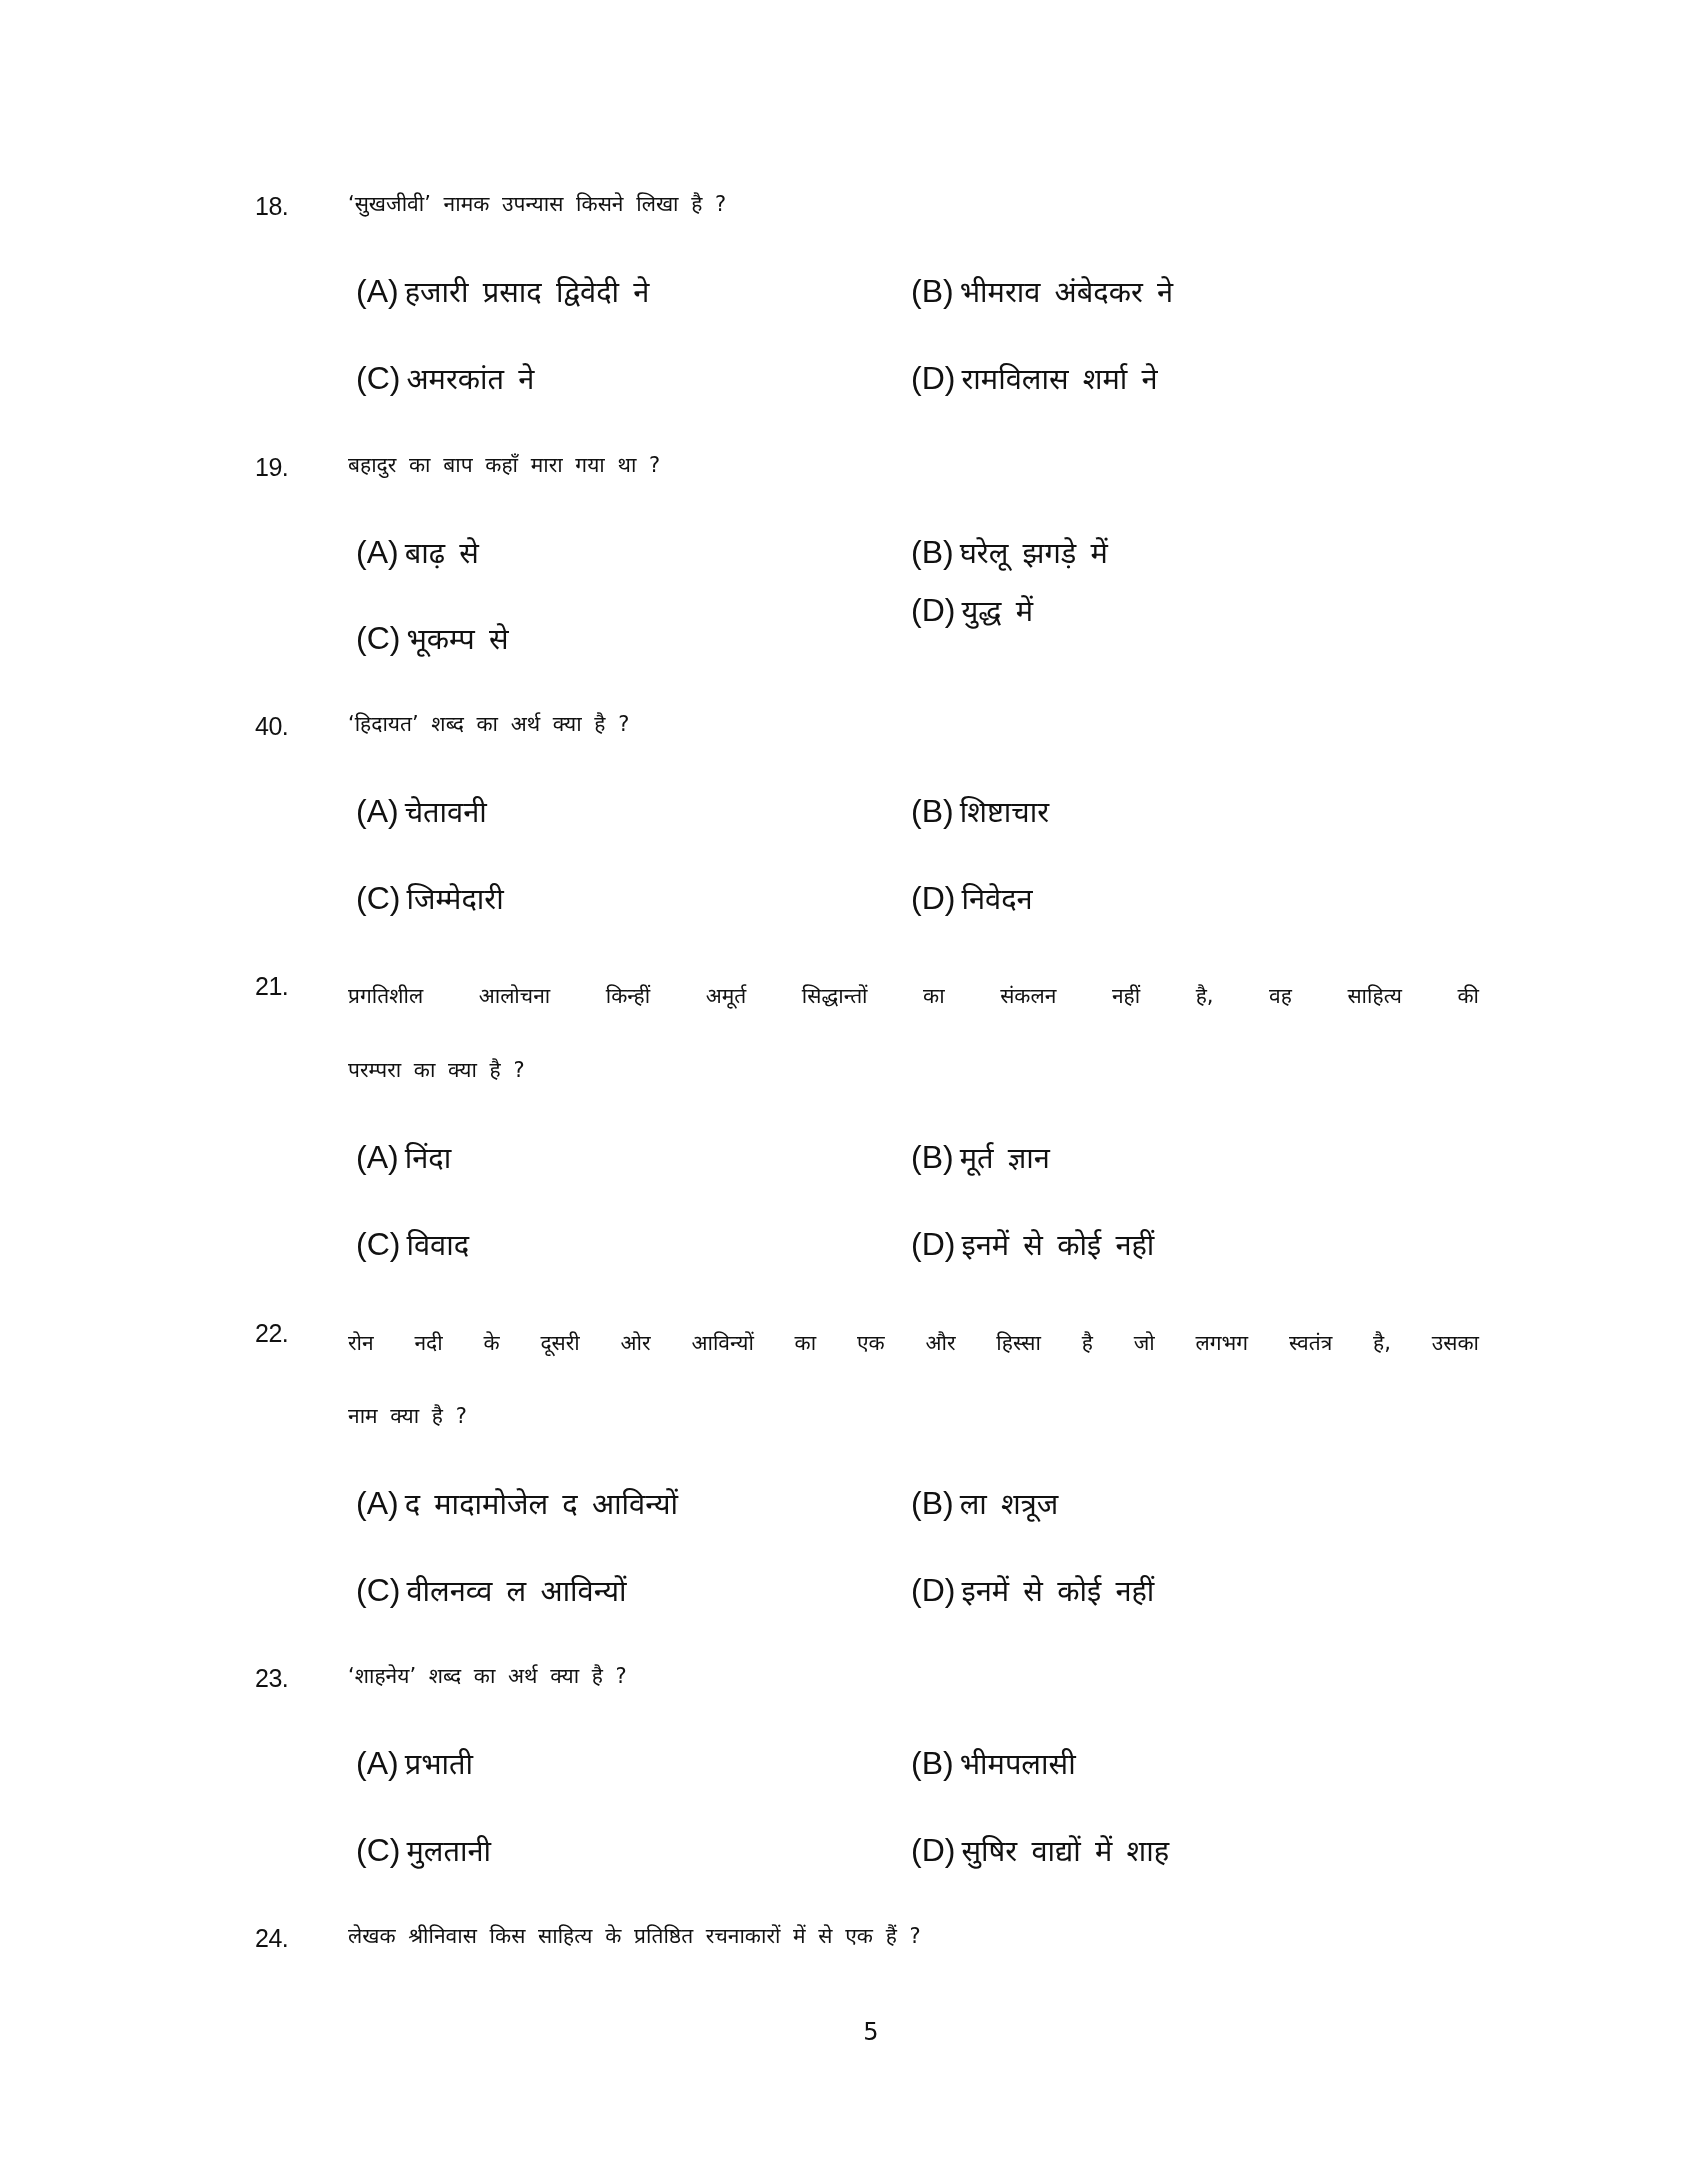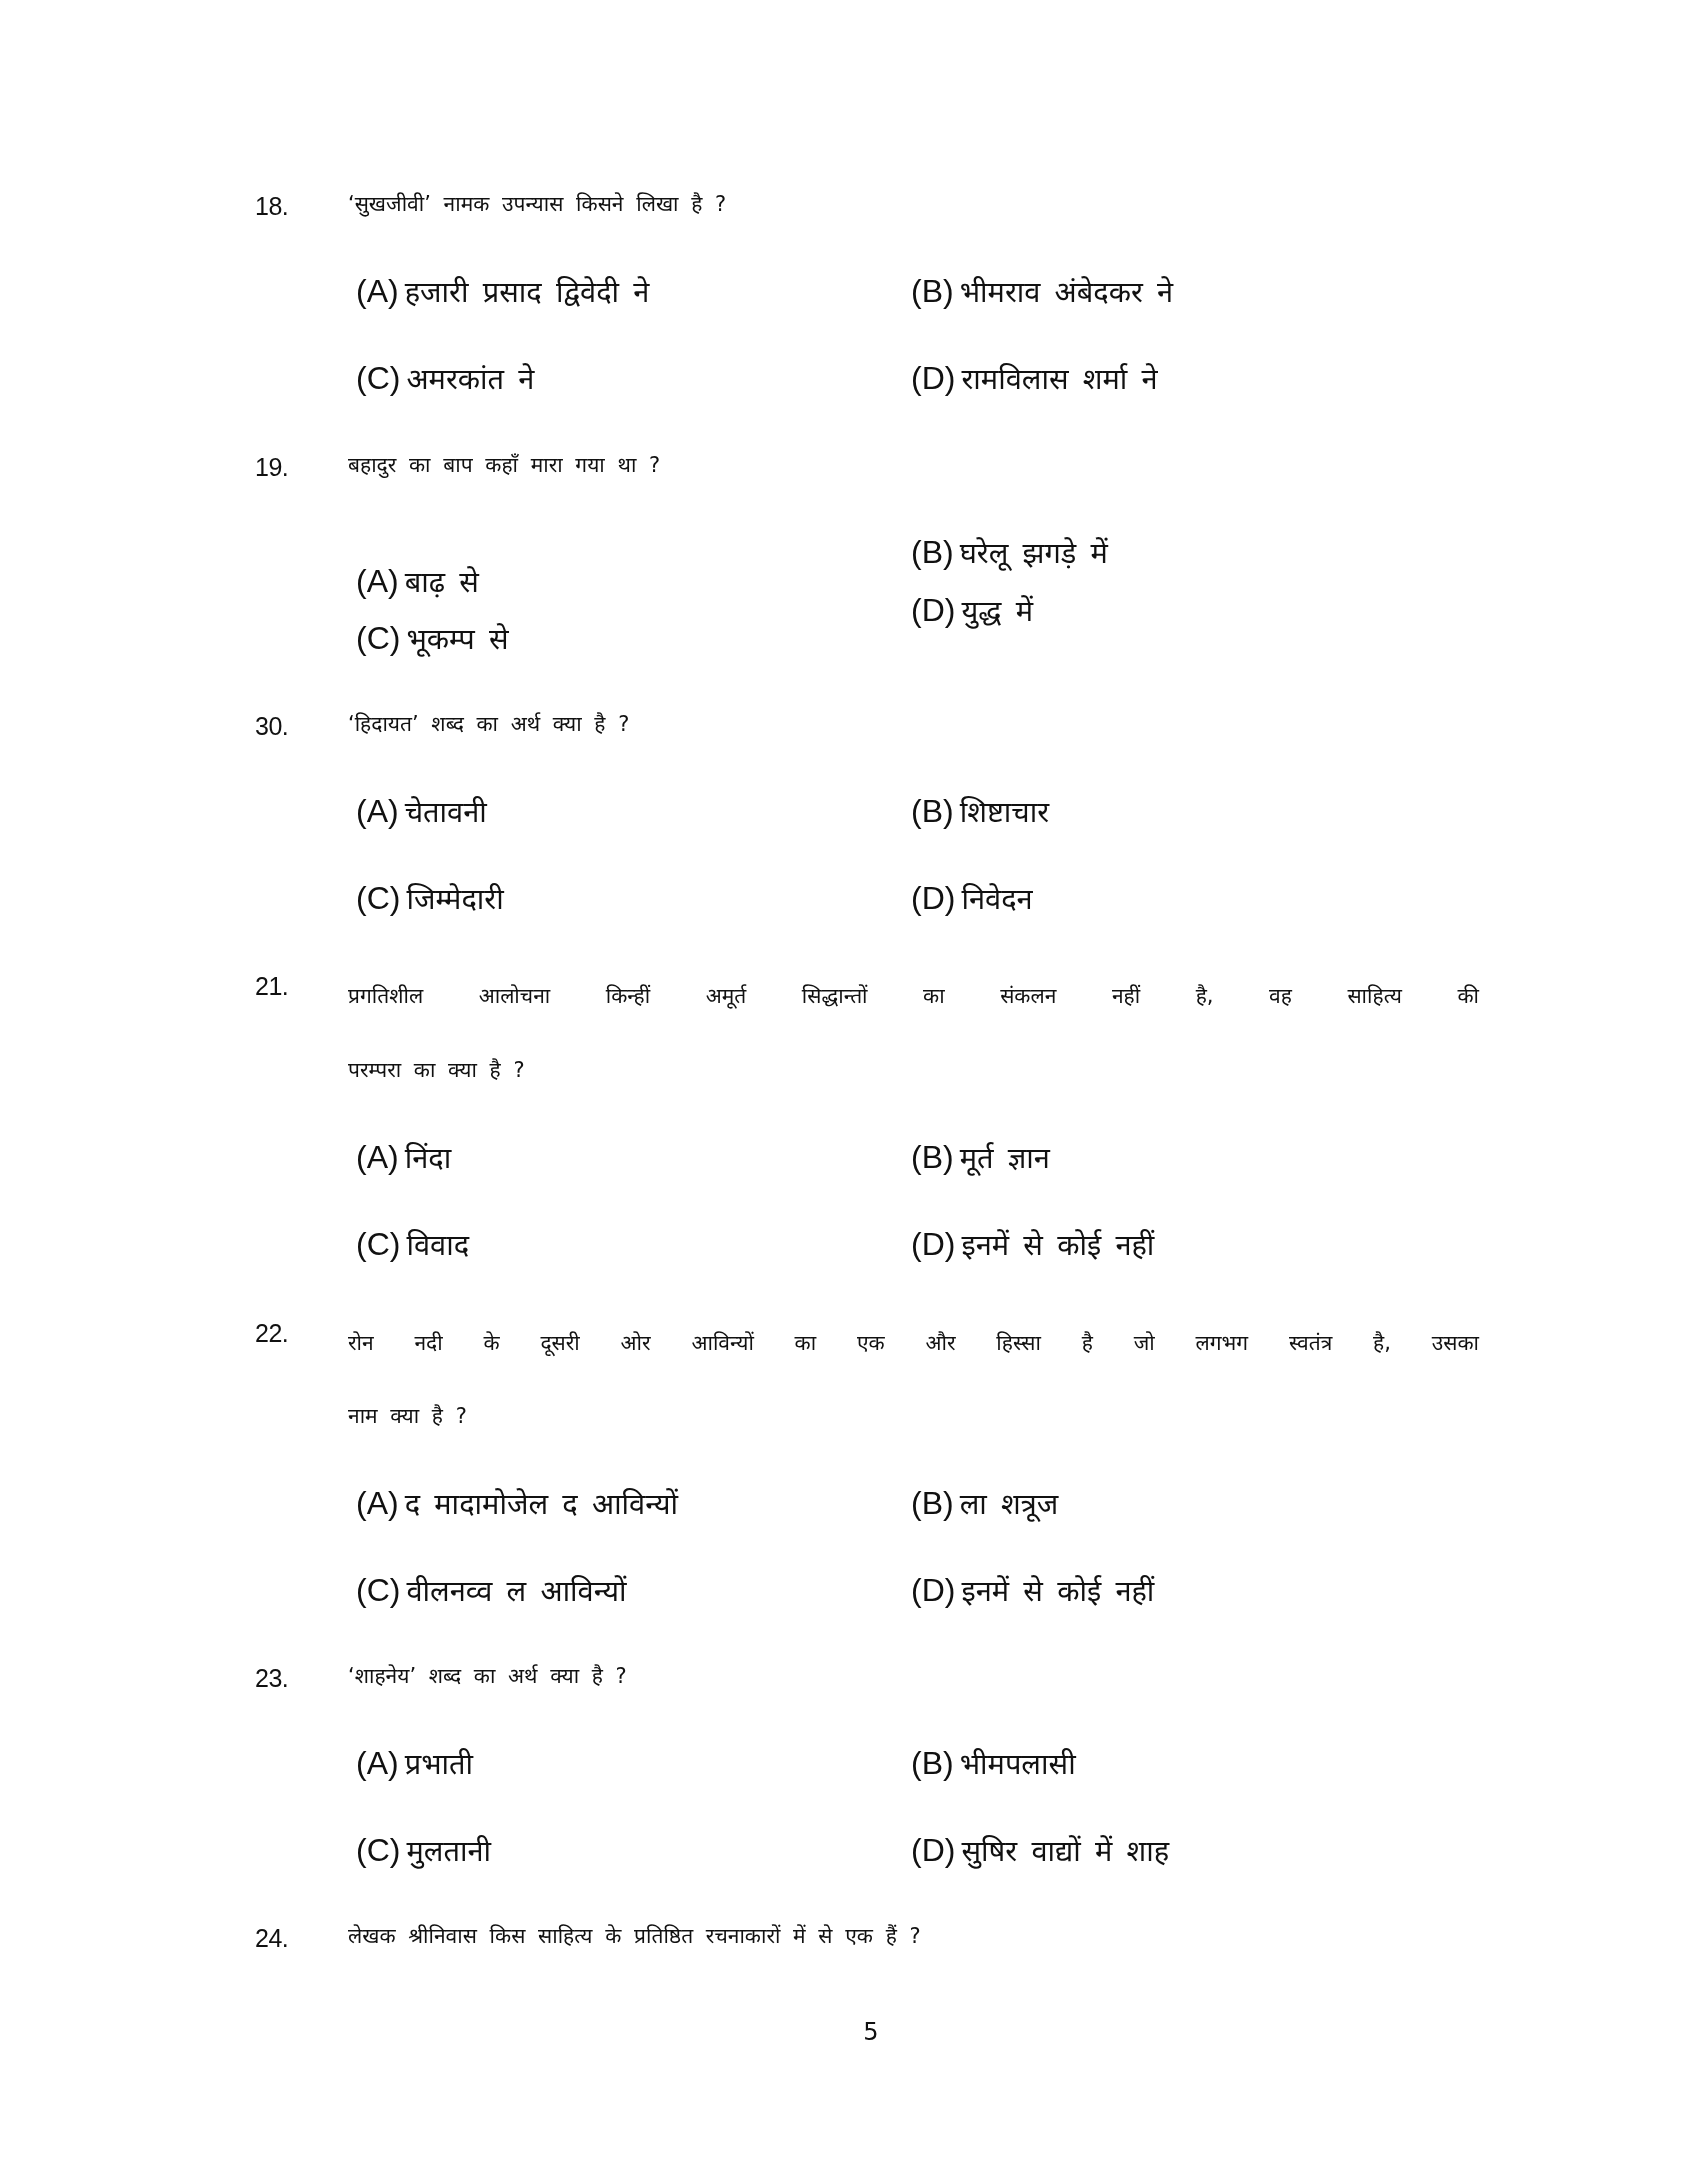--- a/index.html
+++ b/index.html
@@ -45,28 +45,28 @@
     <div class="qline" style="top:184px">‘सुखजीवी’ नामक उपन्यास किसने लिखा है ?</div>
     <div class="opt col-a" style="top:271px"><span class="lbl">(A)</span><span>हजारी प्रसाद द्विवेदी ने</span></div>
     <div class="opt col-b" style="top:271px"><span class="lbl">(B)</span><span>भीमराव अंबेदकर ने</span></div>
     <div class="opt col-a" style="top:358px"><span class="lbl">(C)</span><span>अमरकांत ने</span></div>
     <div class="opt col-b" style="top:358px"><span class="lbl">(D)</span><span>रामविलास शर्मा ने</span></div>
   </div>
 
   <div>
     <div class="qnum" style="top:447px">19.</div>
     <div class="qline" style="top:445px">बहादुर का बाप कहाँ मारा गया था ?</div>
-    <div class="opt col-a" style="top:561px"><span class="lbl">(A)</span><span>बाढ़ से</span></div>
+    <div class="opt col-a" style="top:532px"><span class="lbl">(A)</span><span>बाढ़ से</span></div>
     <div class="opt col-b" style="top:532px"><span class="lbl">(B)</span><span>घरेलू झगड़े में</span></div>
     <div class="opt col-a" style="top:618px"><span class="lbl">(C)</span><span>भूकम्प से</span></div>
     <div class="opt col-b" style="top:590px"><span class="lbl">(D)</span><span>युद्ध में</span></div>
   </div>
 
   <div>
-    <div class="qnum" style="top:706px">30.</div>
+    <div class="qnum" style="top:706px">40.</div>
     <div class="qline" style="top:704px">‘हिदायत’ शब्द का अर्थ क्या है ?</div>
     <div class="opt col-a" style="top:791px"><span class="lbl">(A)</span><span>चेतावनी</span></div>
     <div class="opt col-b" style="top:791px"><span class="lbl">(B)</span><span>शिष्टाचार</span></div>
     <div class="opt col-a" style="top:878px"><span class="lbl">(C)</span><span>जिम्मेदारी</span></div>
     <div class="opt col-b" style="top:878px"><span class="lbl">(D)</span><span>निवेदन</span></div>
   </div>
 
   <div>
     <div class="qnum" style="top:966px">21.</div>
     <div class="qline justify" style="top:964px">प्रगतिशील आलोचना किन्हीं अमूर्त सिद्धान्तों का संकलन नहीं है, वह साहित्य की</div>

